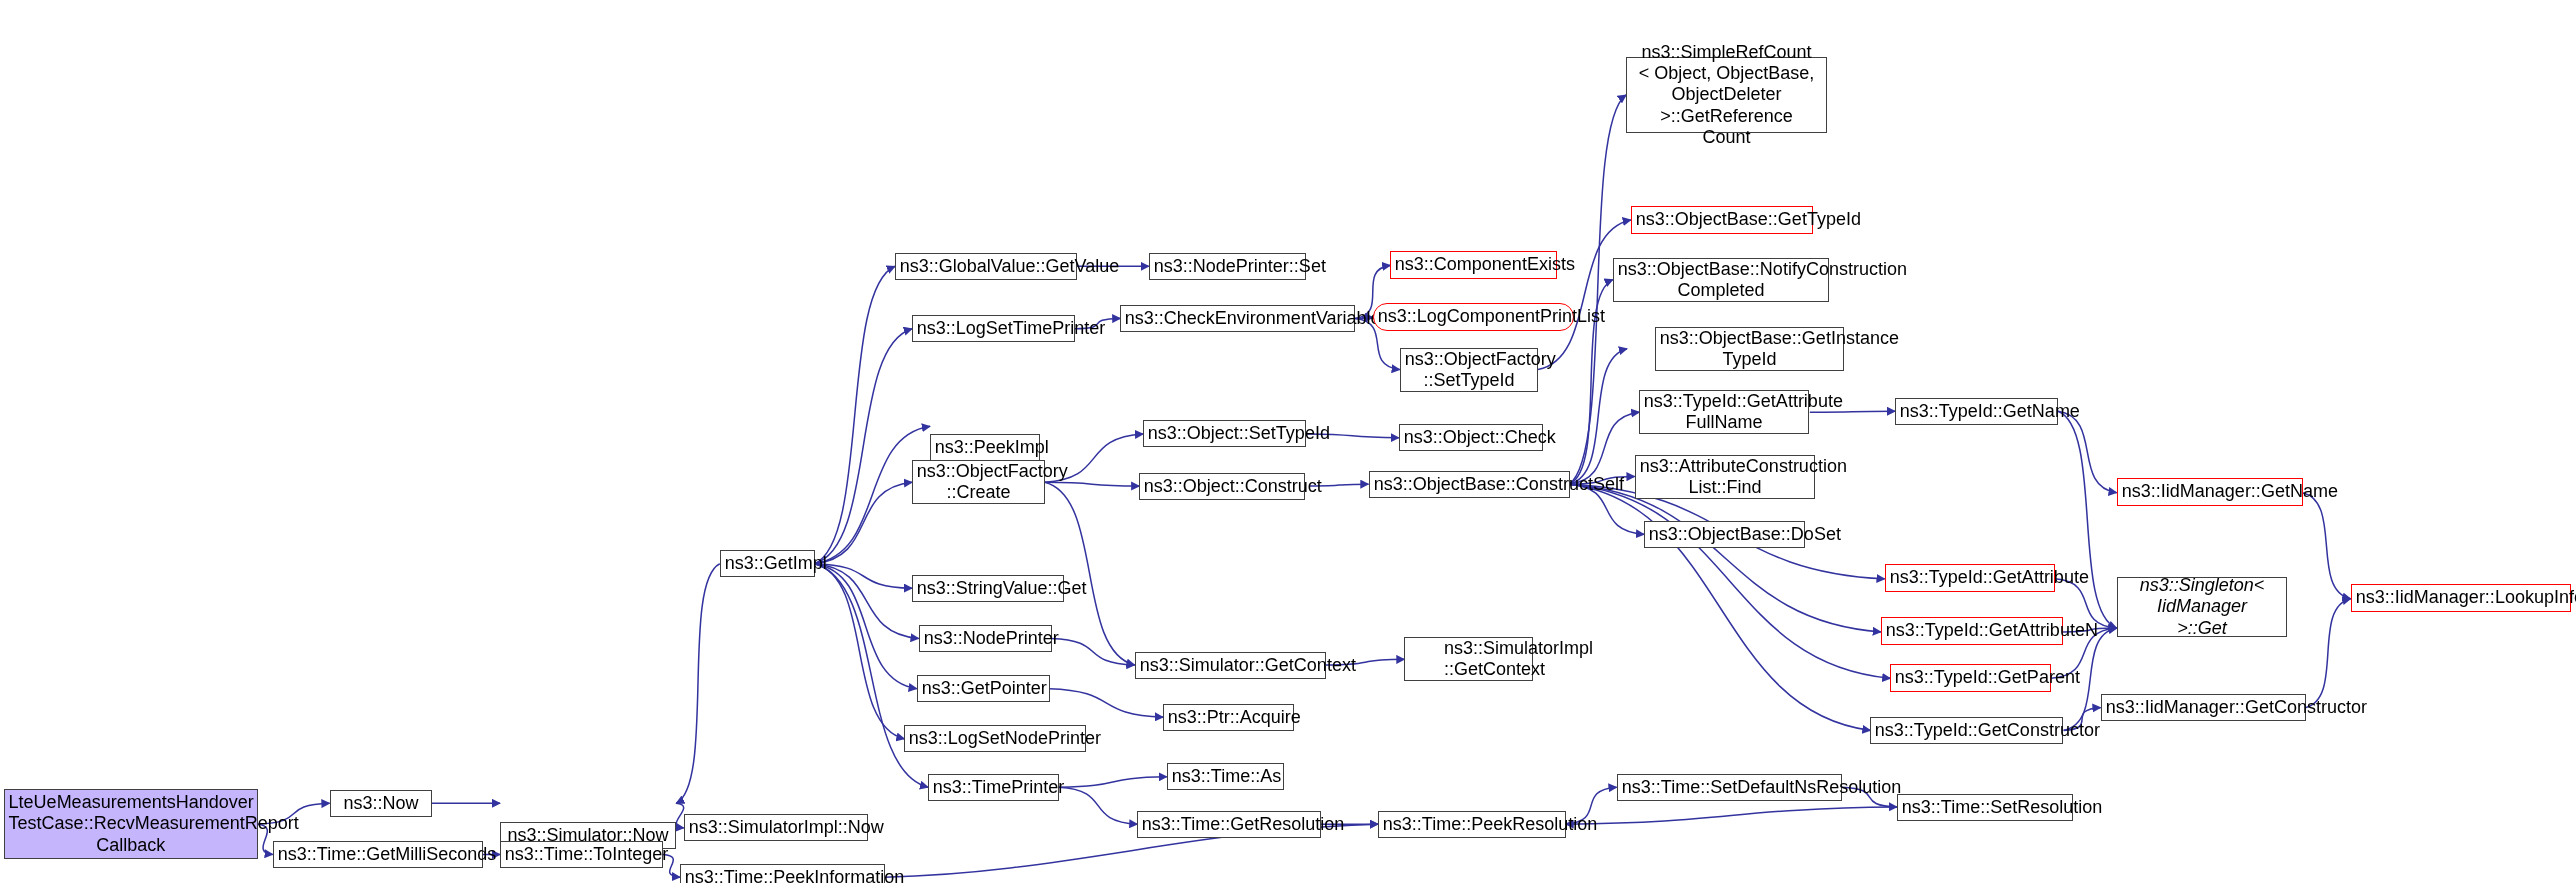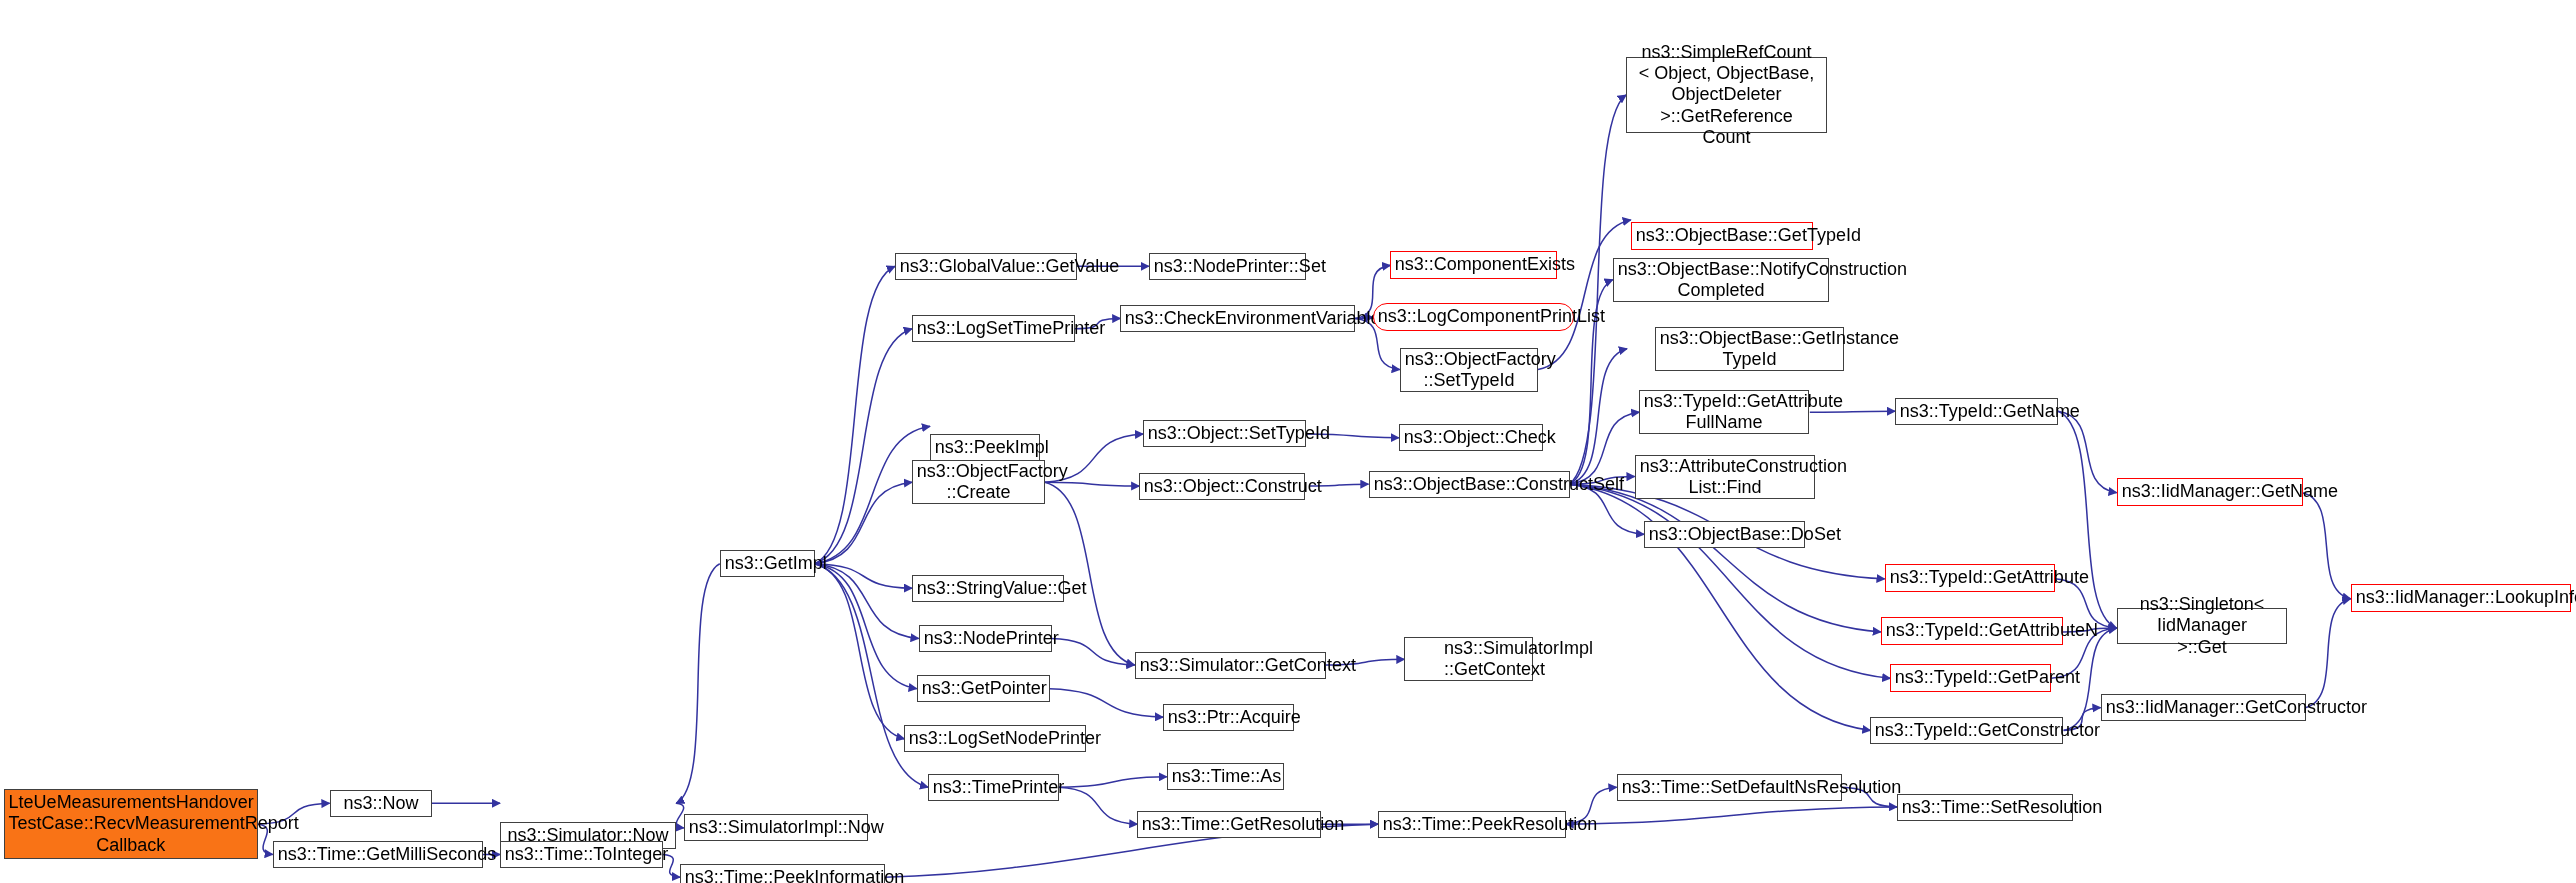--- a/index.html
+++ b/index.html
@@ -35,21 +35,21 @@
     justify-content: center;
     text-align: center;
     white-space: pre-line;
     padding: 0.9px 3.8px;
     z-index: 5;
   }
   .node.red {
     border: 1.9px solid #ff0000;
   }
   .node.root {
-    background: #f97316;
+    background: #c4b5fd;
     border: 0.9px solid #404040;
   }
   .node .label {
     display: block;
     width: 100%;
   }
 </style>
 </head>
 <body>
 
@@ -154,37 +154,37 @@
       <div class="node" style="left: 1400px; top: 348px; width: 138px; height: 44px;"><span class="label">ns3::ObjectFactory
 ::SetTypeId</span></div>
       <div class="node" style="left: 1399px; top: 424px; width: 144px; height: 26.5px;"><span class="label">ns3::Object::Check</span></div>
       <div class="node" style="left: 1369px; top: 471px; width: 201px; height: 26.5px;"><span class="label">ns3::ObjectBase::ConstructSelf</span></div>
       <div class="node" style="left: 1404px; top: 637px; width: 129px; height: 44px; padding-left: 39px;"><span class="label">ns3::SimulatorImpl
 ::GetContext</span></div>
       <div class="node" style="left: 1626px; top: 57px; width: 201px; height: 76px;"><span class="label">ns3::SimpleRefCount
 &lt; Object, ObjectBase,
  ObjectDeleter &gt;::GetReference
 Count</span></div>
-      <div class="node red" style="left: 1631px; top: 206px; width: 182px; height: 28px; margin-top: 16px;"><span class="label">ns3::ObjectBase::GetTypeId</span></div>
+      <div class="node red" style="left: 1631px; top: 206px; width: 182px; height: 28px;"><span class="label">ns3::ObjectBase::GetTypeId</span></div>
       <div class="node" style="left: 1613px; top: 258px; width: 216px; height: 44px;"><span class="label">ns3::ObjectBase::NotifyConstruction
 Completed</span></div>
       <div class="node" style="left: 1627px; top: 327px; width: 189px; height: 44px; margin-left: 28px;"><span class="label">ns3::ObjectBase::GetInstance
 TypeId</span></div>
       <div class="node" style="left: 1639px; top: 390px; width: 170px; height: 44px;"><span class="label">ns3::TypeId::GetAttribute
 FullName</span></div>
       <div class="node" style="left: 1635px; top: 455px; width: 180px; height: 44px;"><span class="label">ns3::AttributeConstruction
 List::Find</span></div>
       <div class="node" style="left: 1644px; top: 521px; width: 161px; height: 26.5px;"><span class="label">ns3::ObjectBase::DoSet</span></div>
       <div class="node red" style="left: 1885px; top: 564px; width: 170px; height: 28px;"><span class="label">ns3::TypeId::GetAttribute</span></div>
       <div class="node red" style="left: 1881px; top: 617px; width: 182px; height: 28px;"><span class="label">ns3::TypeId::GetAttributeN</span></div>
       <div class="node red" style="left: 1890px; top: 664px; width: 161px; height: 28px;"><span class="label">ns3::TypeId::GetParent</span></div>
       <div class="node" style="left: 1870px; top: 717px; width: 193px; height: 26.5px;"><span class="label">ns3::TypeId::GetConstructor</span></div>
       <div class="node" style="left: 1895px; top: 398px; width: 163px; height: 26.5px;"><span class="label">ns3::TypeId::GetName</span></div>
       <div class="node red" style="left: 2117px; top: 478px; width: 186px; height: 28px;"><span class="label">ns3::IidManager::GetName</span></div>
-      <div class="node" style="left: 2117px; top: 608px; width: 170px; height: 36px;"><span class="label">ns3::Singleton&lt; IidManager
+      <div class="node" style="left: 2117px; top: 577px; width: 170px; height: 60px; font-style: italic;"><span class="label">ns3::Singleton&lt; IidManager
 &gt;::Get</span></div>
       <div class="node" style="left: 2101px; top: 694px; width: 205px; height: 26.5px;"><span class="label">ns3::IidManager::GetConstructor</span></div>
       <div class="node red" style="left: 2351px; top: 584px; width: 220px; height: 28px;"><span class="label">ns3::IidManager::LookupInformation</span></div>
       <div class="node" style="left: 1378px; top: 811px; width: 188px; height: 26.5px;"><span class="label">ns3::Time::PeekResolution</span></div>
       <div class="node" style="left: 1617px; top: 774px; width: 225px; height: 26.5px;"><span class="label">ns3::Time::SetDefaultNsResolution</span></div>
       <div class="node" style="left: 1897px; top: 794px; width: 176px; height: 26.5px;"><span class="label">ns3::Time::SetResolution</span></div>
     </div>
 </div>
 
 

